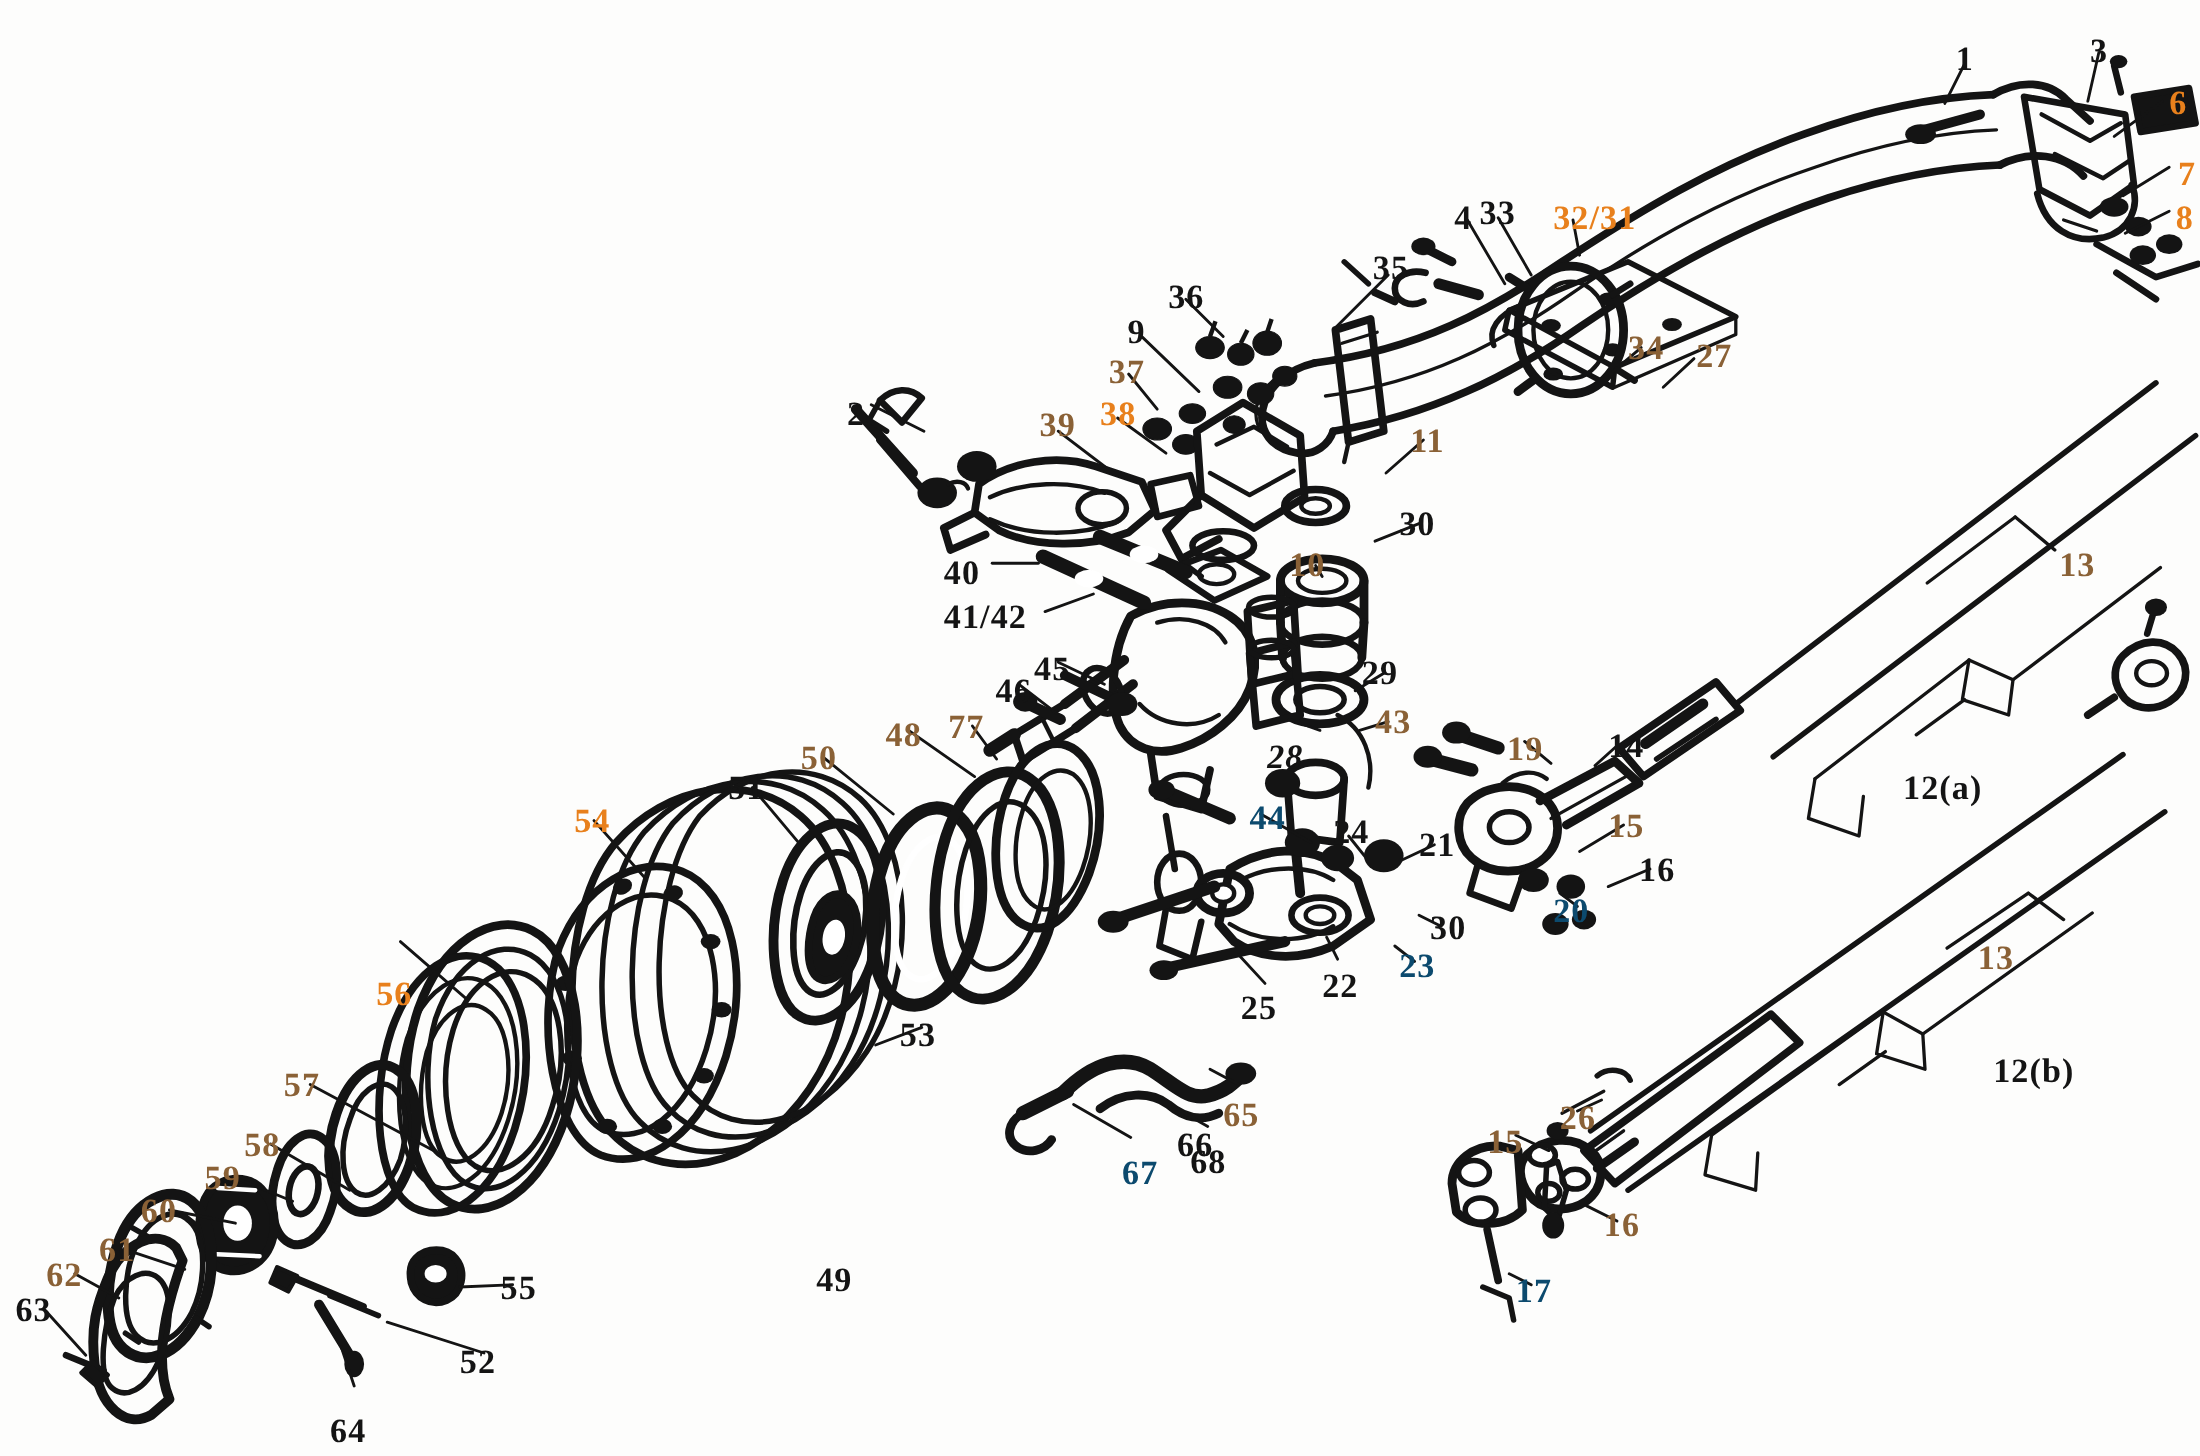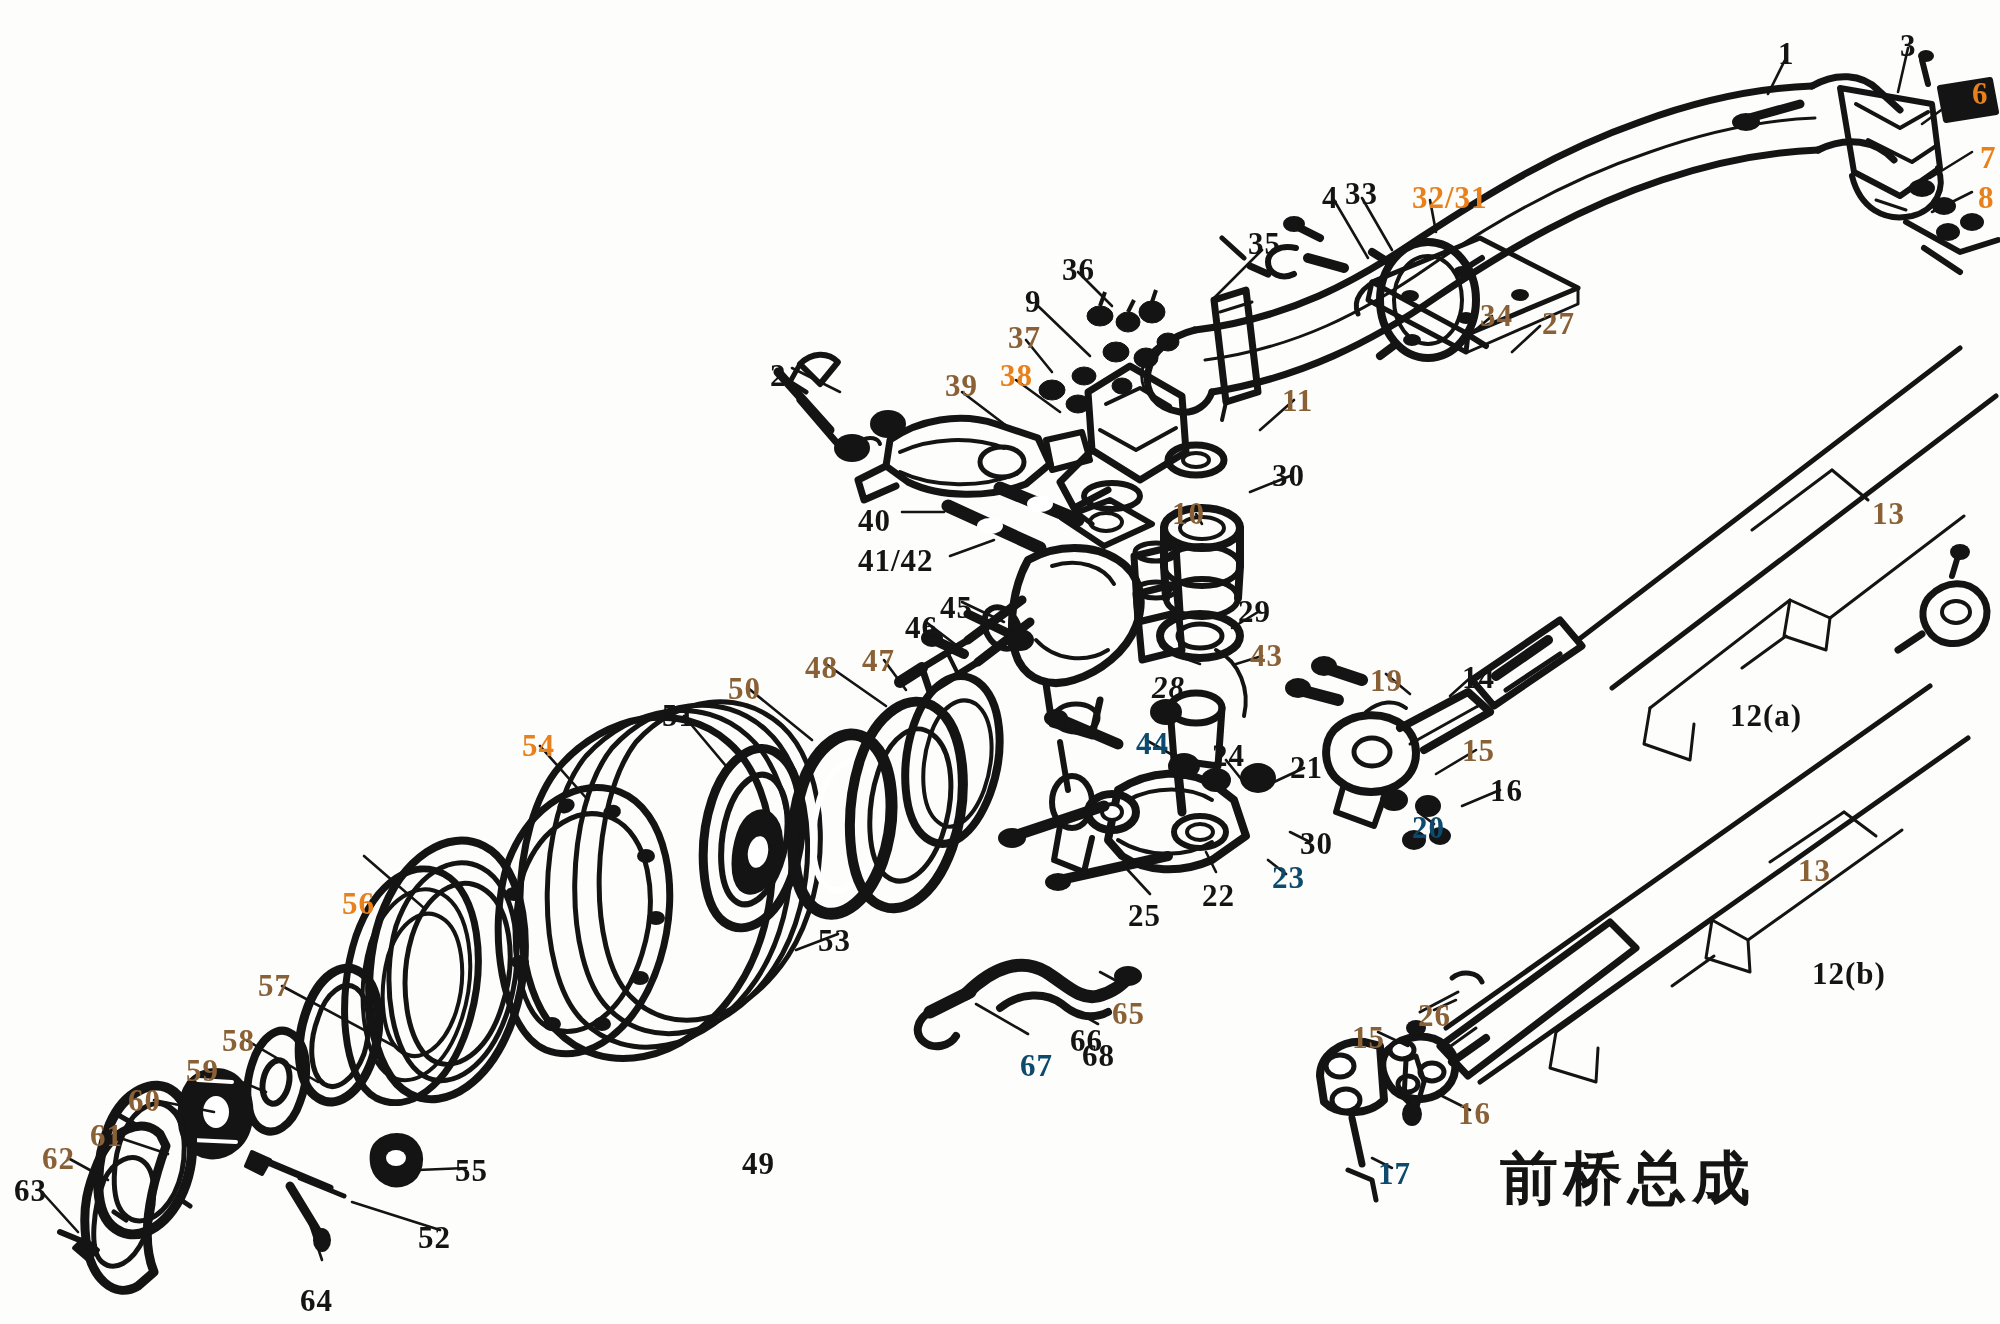--- a/index.html
+++ b/index.html
@@ -515,21 +515,21 @@
       <span class="lbl dark" style="left: 1062px; top: 254px;">36</span>
       <span class="lbl dark" style="left: 1248px; top: 228px; text-align: right;">35</span>
       <span class="lbl dark" style="left: 1322px; top: 182px;">4</span>
       <span class="lbl dark" style="left: 1345px; top: 178px;">33</span>
       <span class="lbl orange" style="left: 1412px; top: 182px;">32/31</span>
       <span class="lbl tan" style="left: 1480px; top: 300px;">34</span>
       <span class="lbl dark" style="left: 858px; top: 505px;">40</span>
       <span class="lbl dark" style="left: 858px; top: 545px;">41/42</span>
       <span class="lbl dark" style="left: 940px; top: 592px;">45</span>
       <span class="lbl dark" style="left: 905px; top: 612px;">46</span>
-      <span class="lbl tan" style="left: 862px; top: 645px;">47</span>
+      <span class="lbl tan" style="left: 862px; top: 645px;">77</span>
       <span class="lbl tan" style="left: 805px; top: 652px;">48</span>
       <span class="lbl tan" style="left: 728px; top: 673px;">50</span>
       <span class="lbl dark" style="left: 662px; top: 700px;">51</span>
       <span class="lbl orange" style="left: 522px; top: 730px;">54</span>
       <span class="lbl orange" style="left: 342px; top: 840px; margin-top: 48px;">56</span>
       <span class="lbl tan" style="left: 258px; top: 970px;">57</span>
       <span class="lbl tan" style="left: 222px; top: 1025px;">58</span>
       <span class="lbl tan" style="left: 186px; top: 1055px;">59</span>
       <span class="lbl tan" style="left: 128px; top: 1085px;">60</span>
       <span class="lbl tan" style="left: 90px; top: 1120px;">61</span>
@@ -571,15 +571,14 @@
       <span class="lbl tan" style="left: 1352px; top: 1022px;">15</span>
       <span class="lbl tan" style="left: 1458px; top: 1098px;">16</span>
       <span class="lbl rust" style="left: 1378px; top: 1158px;">17</span>
       <span class="lbl dark" style="left: 1778px; top: 38px;">1</span>
       <span class="lbl dark" style="left: 1900px; top: 30px;">3</span>
       <span class="lbl orange" style="left: 1972px; top: 78px;">6</span>
       <span class="lbl orange" style="left: 1980px; top: 142px;">7</span>
       <span class="lbl orange" style="left: 1978px; top: 182px;">8</span>
     </div>
 
-  <span class="cjk" style="left:1500px;top:1140px;">前桥总成</span>
 
 </div>
 
 </body></html>

